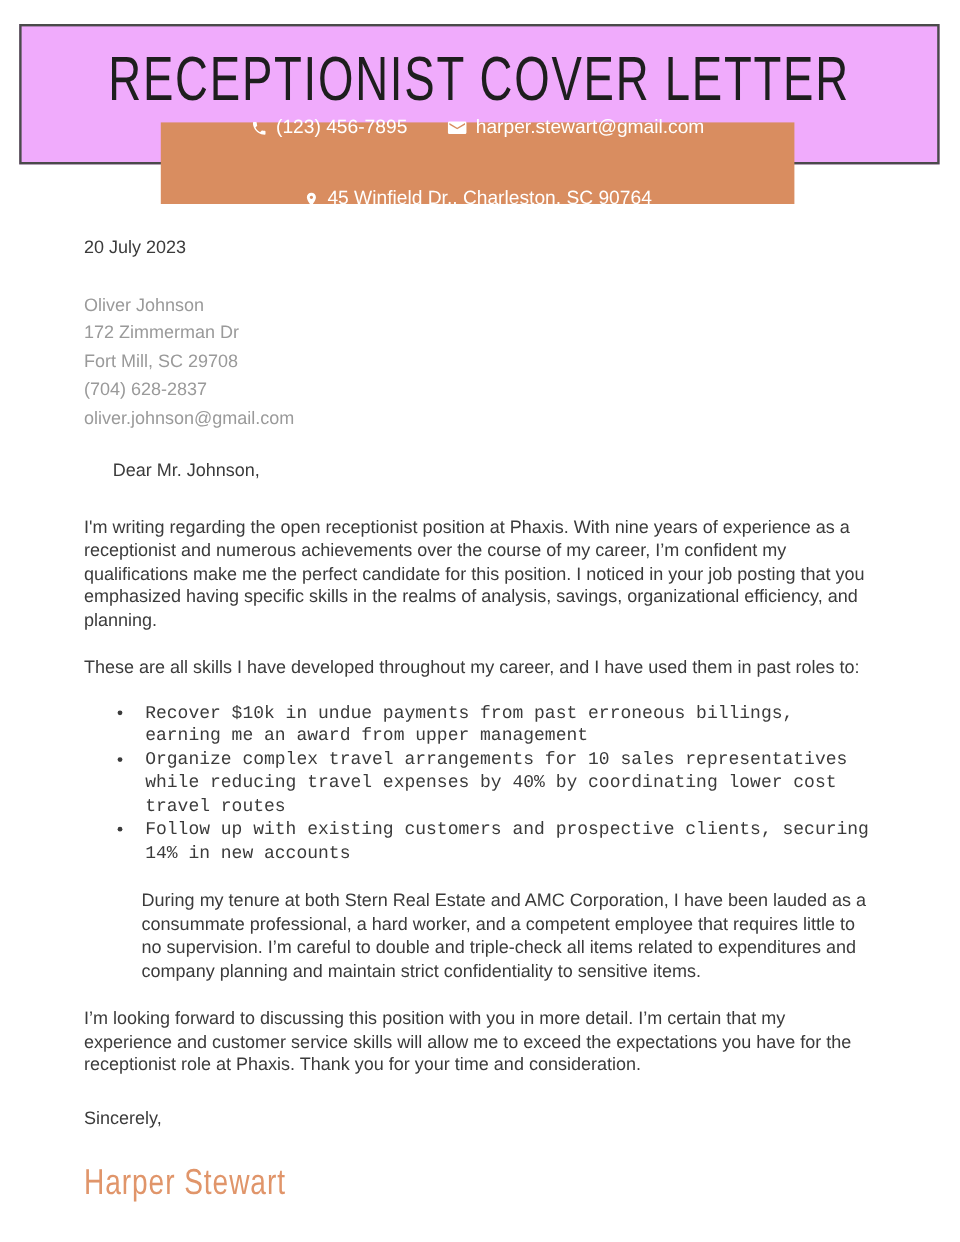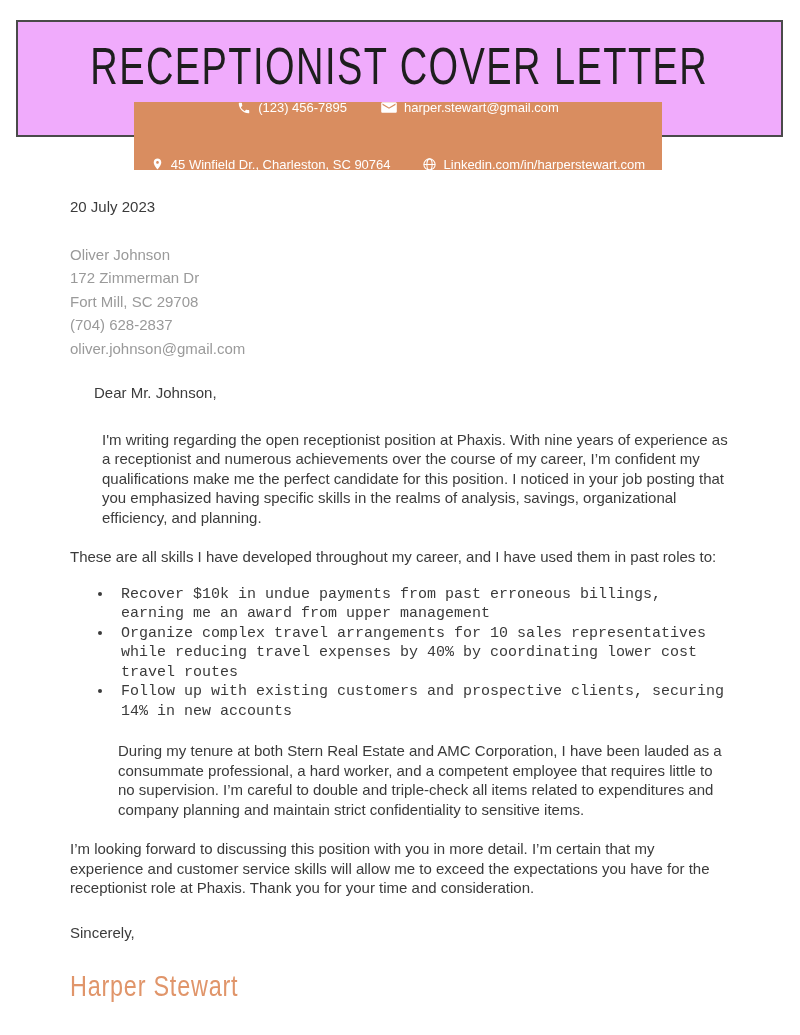--- a/index.html
+++ b/index.html
@@ -39,33 +39,33 @@
     position: absolute;
     left: 134px; top: 102px;
     width: 528px; height: 68px;
     background: #d98d60;
     z-index: 2;
     display: flex; flex-direction: column; justify-content: center;
     gap: 5px;
   }
   .contact-row {
     display: flex; justify-content: center; align-items: center;
-    color: #ffffff; font-size: 13px;
+    color: #ffffff; font-size: 16px;
   }
   .contact-row.row1 { gap: 34px; }
   .contact-row.row2 { gap: 31px; margin-top: 36px; }
   .contact-item { display: flex; align-items: center; gap: 7px; white-space: nowrap; }
   .contact-item svg { display: block; }
 
   
   .letter { padding: 0 70px; font-size: 15px; line-height: 19.5px; }
   .date { margin-top: 27px; color: #3b3b3b; }
   .recipient { margin-top: 26px; color: #9a9a9a; line-height: 23.5px; }
   .salutation { margin-top: 23px; margin-left: 24px; }
-  .para-1 { margin-top: 27px; margin-left: 32px; }
+  .para-1 { margin-top: 27px; }
   .para-skills { margin-top: 20px; }
   .skill-list { margin-top: 18px; padding-left: 43px; }
   .skill-list li { padding-left: 8px; font-family: Liberation Mono, monospace; }
   .para-2 { margin-top: 20px; margin-left: 48px; }
   .para-3 { margin-top: 20px; }
   .closing { margin-top: 25px; }
   .signature {
     margin-top: 26px;
     font-size: 30px;
     line-height: 36px;
@@ -109,30 +109,20 @@
       </div>
       <div class="contact-row row2">
         <div class="contact-item">
           <span>
             <svg width="13" height="16" viewBox="0 0 24 24" fill="#ffffff">
                 <path d="M12 2C8.13 2 5 5.13 5 9c0 5.25 7 13 7 13s7-7.75 7-13c0-3.87-3.13-7-7-7zm0 9.5c-1.38 0-2.5-1.12-2.5-2.5s1.12-2.5 2.5-2.5 2.5 1.12 2.5 2.5-1.12 2.5-2.5 2.5z"></path>
               </svg>
           </span>
           <span>45 Winfield Dr., Charleston, SC 90764</span>
         </div>
-        <div class="contact-item">
-          <span>
-            <svg width="15" height="15" viewBox="0 0 24 24" fill="none" stroke="#ffffff" stroke-width="1.7">
-                <circle cx="12" cy="12" r="9"></circle>
-                <line x1="3" y1="12" x2="21" y2="12"></line>
-                <ellipse cx="12" cy="12" rx="4.2" ry="9"></ellipse>
-              </svg>
-          </span>
-          <span>Linkedin.com/in/harperstewart.com</span>
-        </div>
       </div>
     </div>
   </div>
 
   <div class="letter">
     <div class="date">20 July 2023</div>
 
     <div class="recipient">
       <div>Oliver Johnson</div>
       <div>172 Zimmerman Dr</div>

